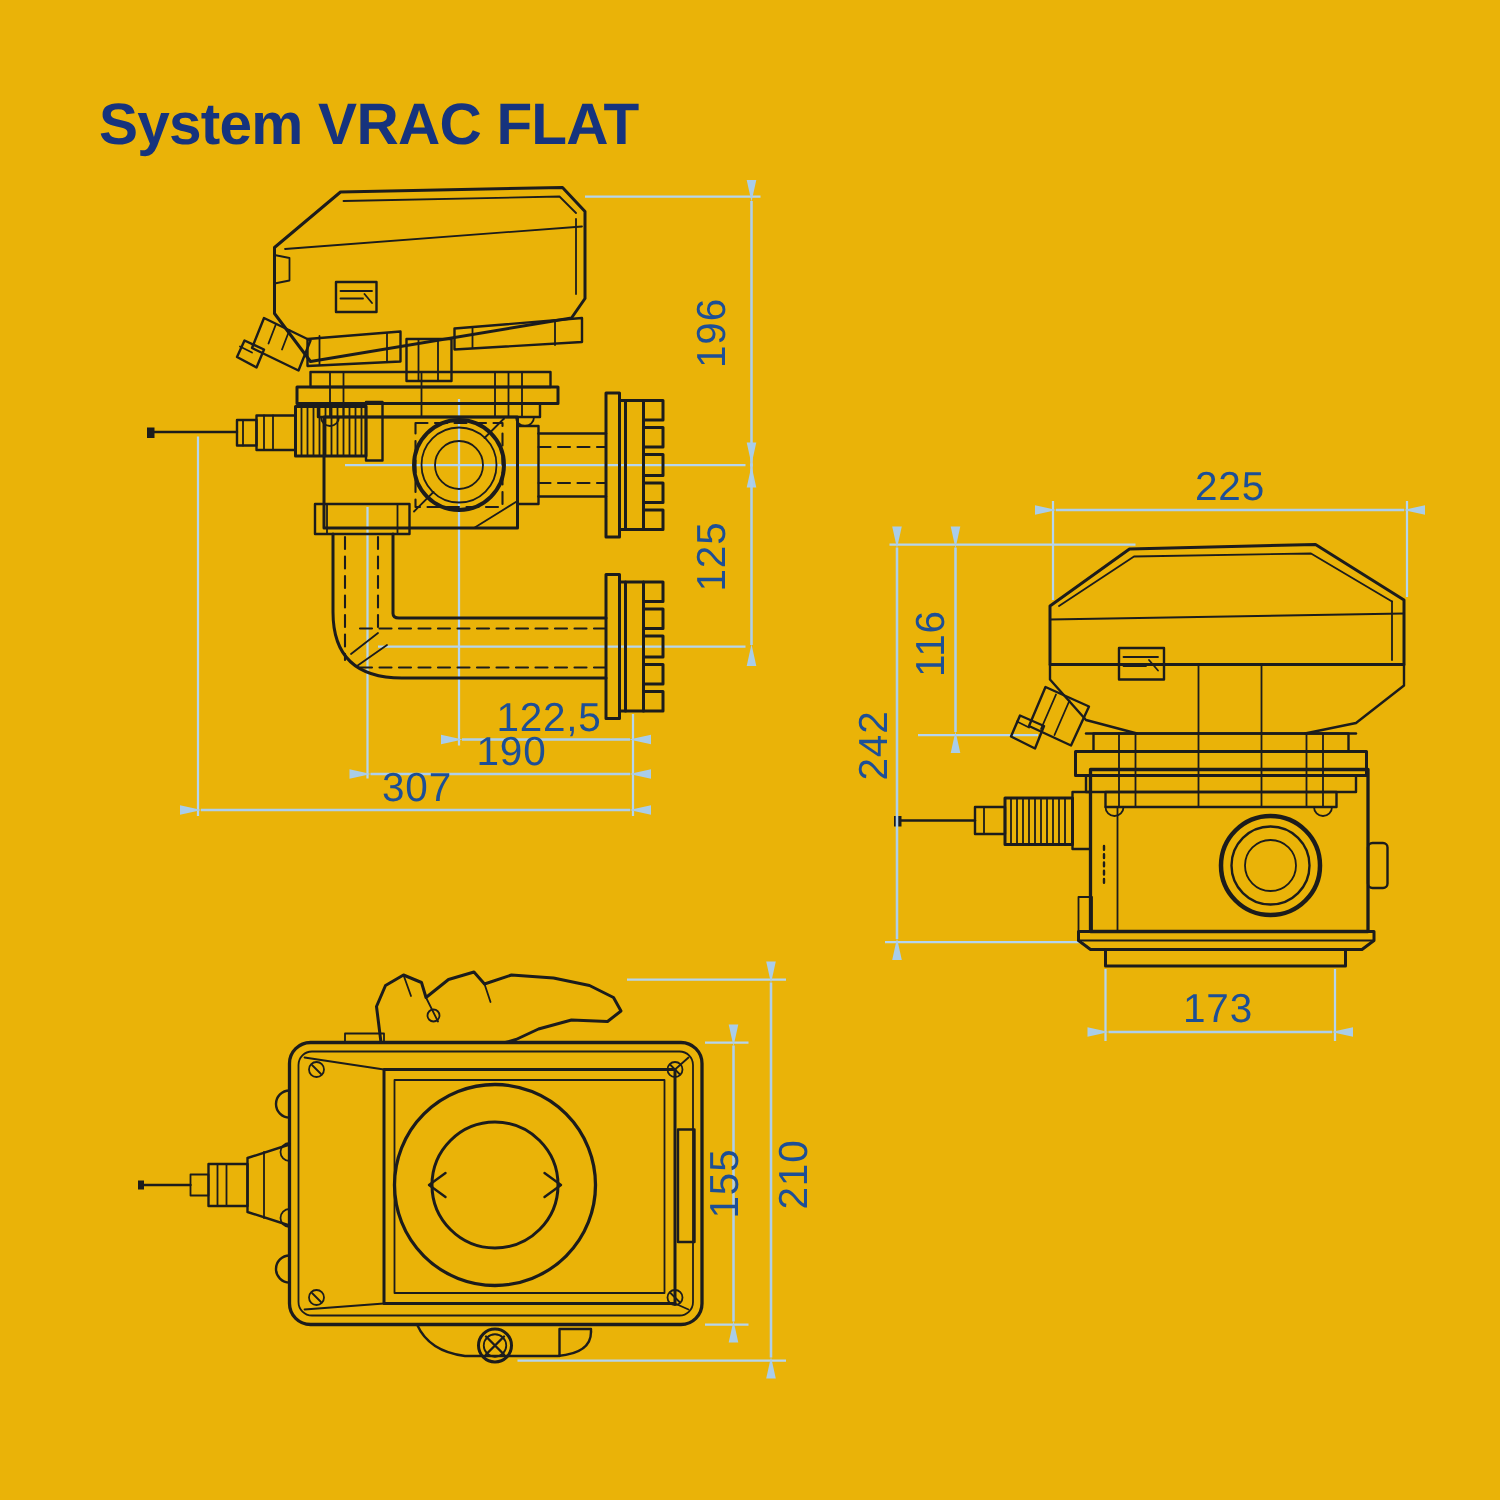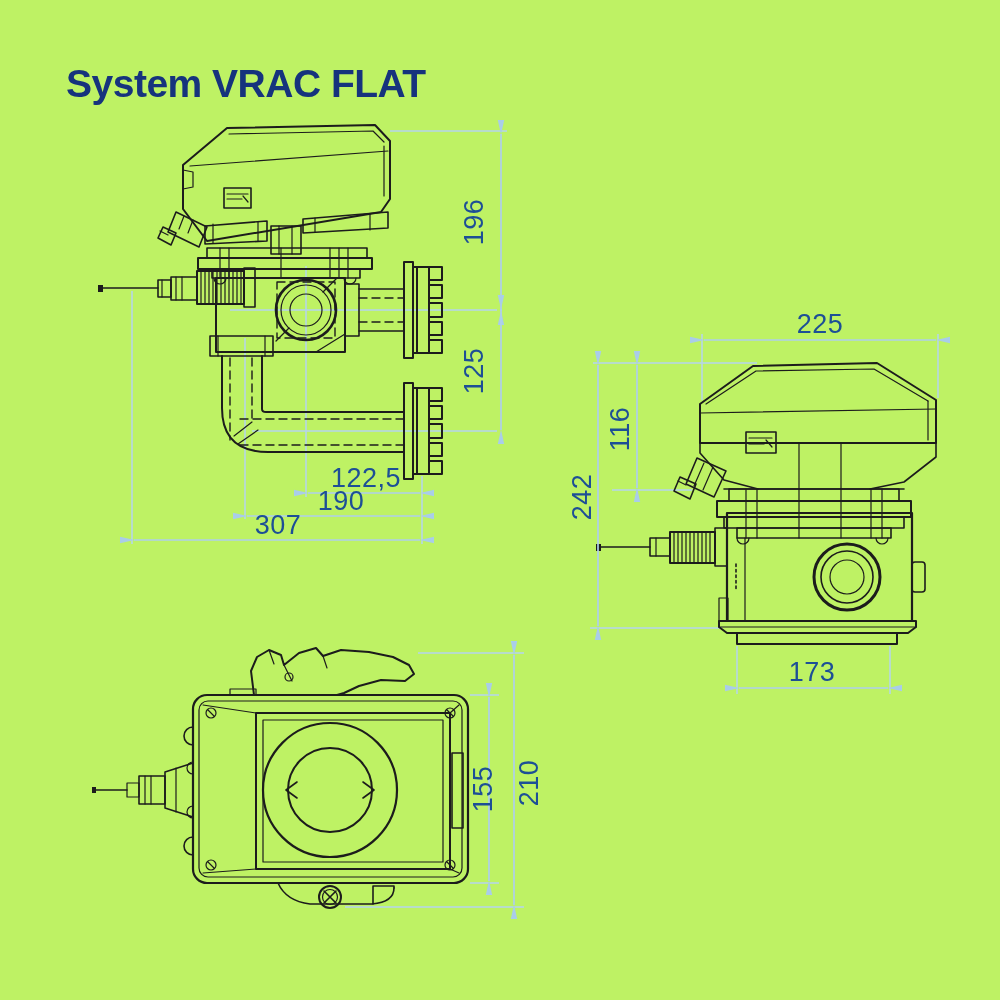--- a/index.html
+++ b/index.html
@@ -1,16 +1,16 @@
 <!DOCTYPE html>
 <html><head>
 <meta charset="utf-8">
 <style>
   html,body{margin:0;padding:0;background:#ffffff;}
-  #stage{position:relative;width:1000px;height:1000px;background:#bef264;overflow:hidden;
+  #stage{position:relative;width:1000px;height:1000px;background:#eab308;overflow:hidden;
          font-family:"Liberation Sans",sans-serif;}
   #title{position:absolute;left:66px;top:62px;margin:0;font-size:39px;font-weight:700;
          letter-spacing:-0.5px;color:#16337d;font-family:"Liberation Sans",sans-serif;}
   svg{position:absolute;left:0;top:0;}
   
   .ink{stroke:#1c1c1c;fill:none;stroke-width:2;stroke-linecap:round;stroke-linejoin:round;}
   .ink .t{stroke-width:1.2;}
   .ink .w{stroke-width:1.6;}
   .ink .b{stroke-width:2.6;}
   .ink .d{stroke-width:1.4;stroke-dasharray:8 5;}

